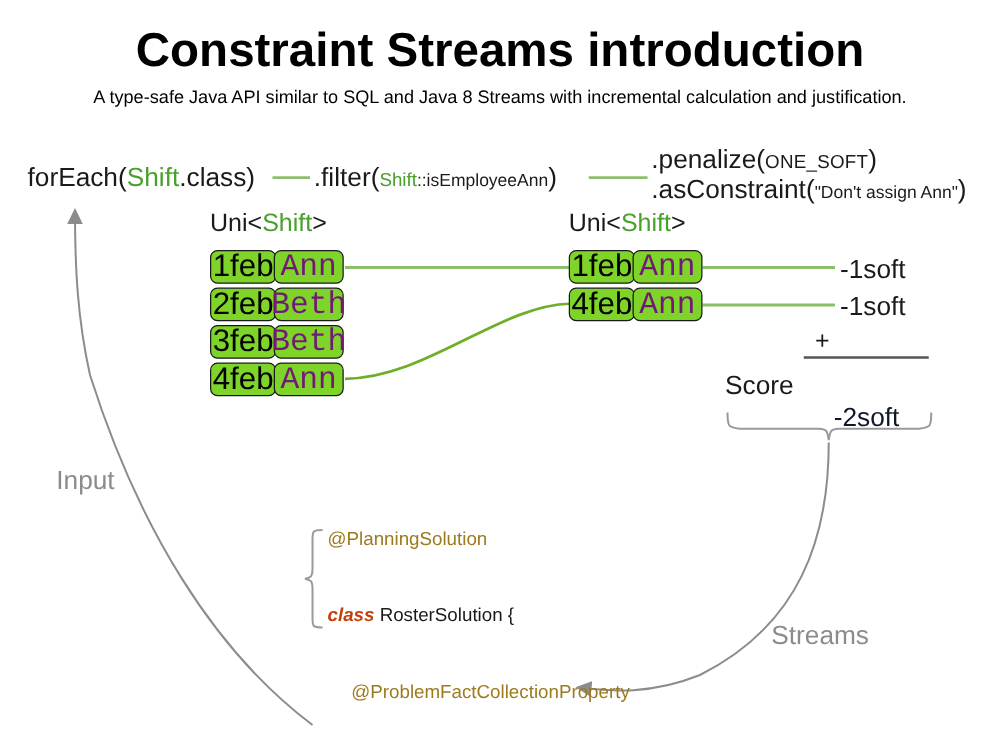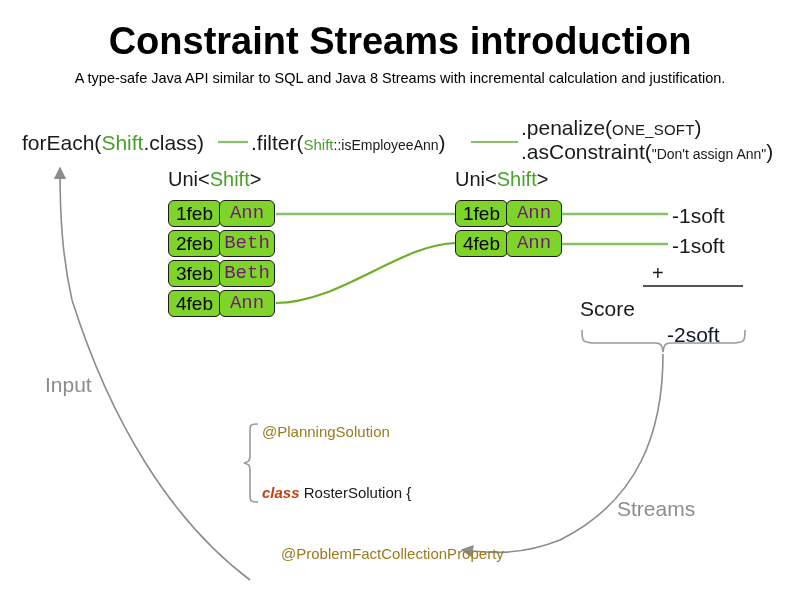--- a/index.html
+++ b/index.html
@@ -98,21 +98,21 @@
     height: 27px;
     align-items: stretch;
   }
   .card .cell {
     border: 1.6px solid #1a1a1a;
     background: #7fd42a;
     border-radius: 6px;
     display: flex;
     align-items: center;
     justify-content: center;
-    font-size: 19px;
+    font-size: 25px;
     line-height: 19px;
     box-sizing: border-box;
   }
   .card .cell-date {
     width: 53px;
     color: #000000;
     margin-right: -2px;
   }
   .card .cell-name {
     width: 56px;

